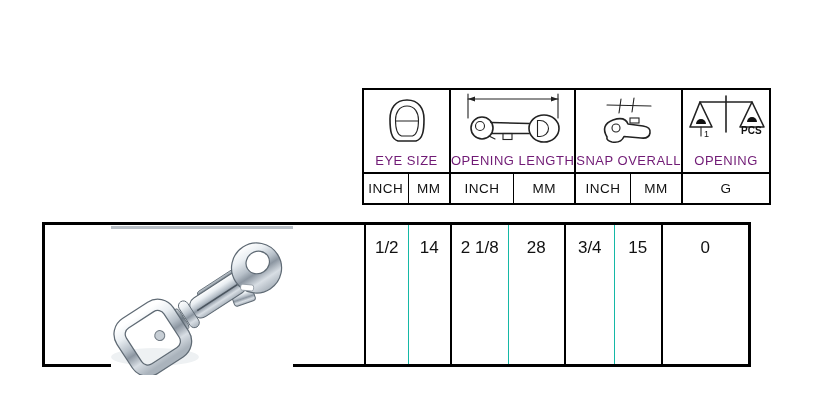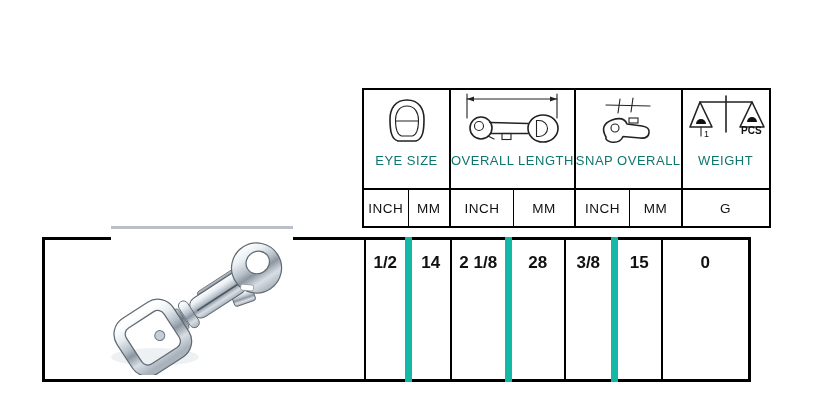--- a/index.html
+++ b/index.html
@@ -26,54 +26,53 @@
   }
   .icon-cell {
     height: 84px;
     vertical-align: bottom;
     text-align: center;
   }
   .col-label {
     font-size: 13px;
     letter-spacing: 0.5px;
     white-space: nowrap;
-    padding-bottom: 20px;
-    color: #0f766e;
+    padding-bottom: 4px;
+    color: #701a75;
   }
   .icon-wrap { display: block; margin: 0 auto 1px auto; }
   .unit-cell {
-    height: 38px;
+    height: 31px;
     text-align: center;
     font-size: 13.5px;
     letter-spacing: 0.5px;
     border-top: 2px solid #000;
     border-left: 1px solid #000;
     color: #111;
     margin-top: 25px;
   }
   .no-bl { border-left: none !important; }
   .msep { border-left: 2px solid #000 !important; }
 
   
   .data-table {
     position: absolute;
     left: 42px;
-    top: 237px;
+    top: 222px;
     border: 3px solid #000;
-    font-weight: bold;
   }
   .dcell {
     height: 142px;
     vertical-align: top;
     padding-top: 13px;
     text-align: center;
     font-size: 17px;
     color: #111;
   }
-  .b1 { border-left: 7px solid #14b8a6; }
+  .b1 { border-left: 1px solid #14b8a6; }
   .b2 { border-left: 2px solid #000; }
 
   
   .product-photo {
     position: absolute;
     left: 111px;
     top: 226px;
     width: 182px;
     height: 149px;
     background: #ffffff;
@@ -120,21 +119,21 @@
           <path d="M7,9 l7,-2.4 v4.8 Z M97,9 l-7,-2.4 v4.8 Z" fill="#222"></path>
 
           <circle class="icon-stroke" cx="21" cy="38" r="11"></circle>
           <circle class="icon-thin" cx="19" cy="36" r="4.5"></circle>
           <path class="icon-thin" d="M28,46 l6,3"></path>
           <path class="icon-stroke" d="M30,32.5 L68,33.5 M31,43.5 L68,43.5"></path>
           <rect class="icon-thin" x="42" y="43.5" width="9" height="6"></rect>
           <ellipse class="icon-stroke" cx="83" cy="38.5" rx="15" ry="13.5"></ellipse>
           <path class="icon-thin" d="M79,30.5 a8.5,8 0 1 1 0,16 l-2.5,0 l0,-16 Z"></path>
         </svg>
-        <div class="col-label">OVERALL LENGTH</div>
+        <div class="col-label">OPENING LENGTH</div>
       </td>
 
       <td class="icon-cell msep" colspan="2">
         <svg class="icon-wrap" width="80" height="58" viewBox="0 0 80 58">
           <path class="icon-thin" d="M32,5 L30,19 M45,4 L43,18"></path>
           <path class="icon-thin" d="M18,11 L62,12"></path>
           <path class="icon-stroke" d="M18,43 q-7,-12 6,-17 q12,-4 15,4 l15,2 q8,1 7,7 q-1,6 -9,5 l-17,-1.5 q-3,7 -12,5.5 q-6,-1.5 -5,-5"></path>
           <circle class="icon-thin" cx="27" cy="34" r="4"></circle>
           <rect class="icon-thin" x="41" y="24" width="9" height="5"></rect>
         </svg>
@@ -146,21 +145,21 @@
           <path class="icon-stroke" d="M40,4 L40,40"></path>
           <path class="icon-stroke" d="M14,10 L66,10"></path>
           <path class="icon-stroke" d="M14,10 L4,35 L26,35 Z"></path>
           <path class="icon-stroke" d="M66,10 L54,35 L78,35 Z"></path>
           <path d="M15,27 a5,5 0 0 1 5,5 l-10,0 a5,5 0 0 1 5,-5 Z" fill="#111"></path>
           <path d="M66,25 a5,5 0 0 1 5,5 l-10,0 a5,5 0 0 1 5,-5 Z" fill="#111"></path>
           <path class="icon-thin" d="M15,35 L15,44"></path>
           <text class="icon-text" x="18" y="45" font-size="9">1</text>
           <text class="icon-text" x="55" y="42" font-size="10" font-weight="bold">PCS</text>
         </svg>
-        <div class="col-label">WEIGHT</div>
+        <div class="col-label">OPENING</div>
       </td>
     </tr>
     <tr>
       <td class="unit-cell no-bl">INCH</td>
       <td class="unit-cell">MM</td>
       <td class="unit-cell msep">INCH</td>
       <td class="unit-cell">MM</td>
       <td class="unit-cell msep">INCH</td>
       <td class="unit-cell">MM</td>
       <td class="unit-cell msep">G</td>
@@ -179,21 +178,21 @@
         <col style="width:47px">
       <col style="width:88px">
     </colgroup>
     <tbody>
         <tr>
       <td class="dcell"></td>
       <td class="dcell b2">1/2</td>
       <td class="dcell b1">14</td>
       <td class="dcell b2">2 1/8</td>
       <td class="dcell b1">28</td>
-      <td class="dcell b2">3/8</td>
+      <td class="dcell b2">3/4</td>
       <td class="dcell b1">15</td>
       <td class="dcell b2">0</td>
     </tr>
   </tbody>
     </table>
 
   <div class="product-photo">
     <svg width="182" height="146" viewBox="0 0 182 146">
       <defs>
         <linearGradient id="chrome" x1="0" y1="0" x2="0" y2="1">

